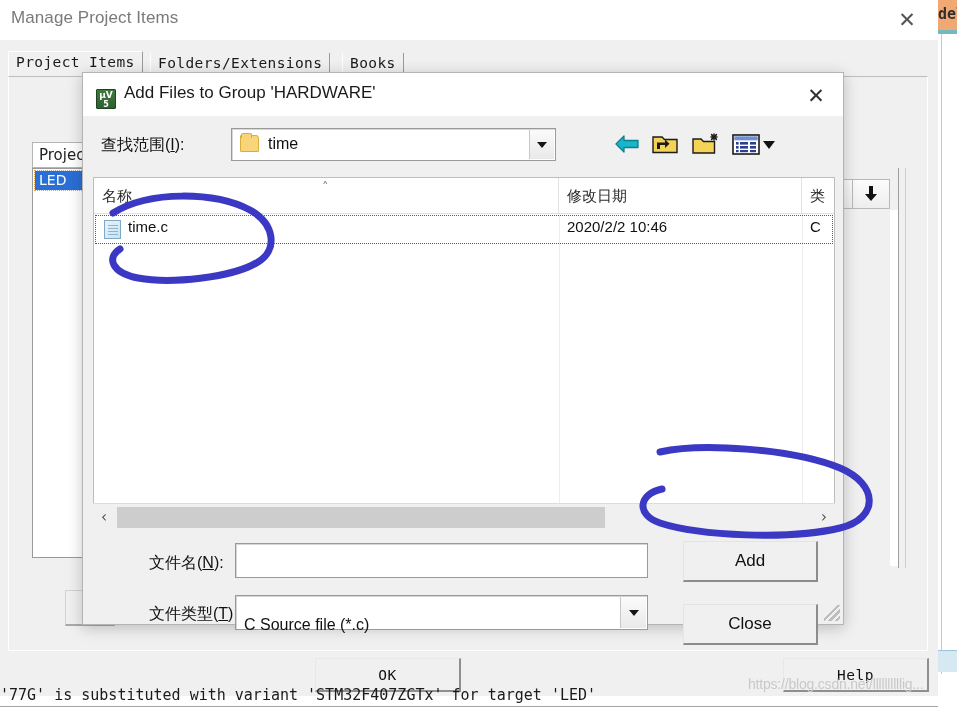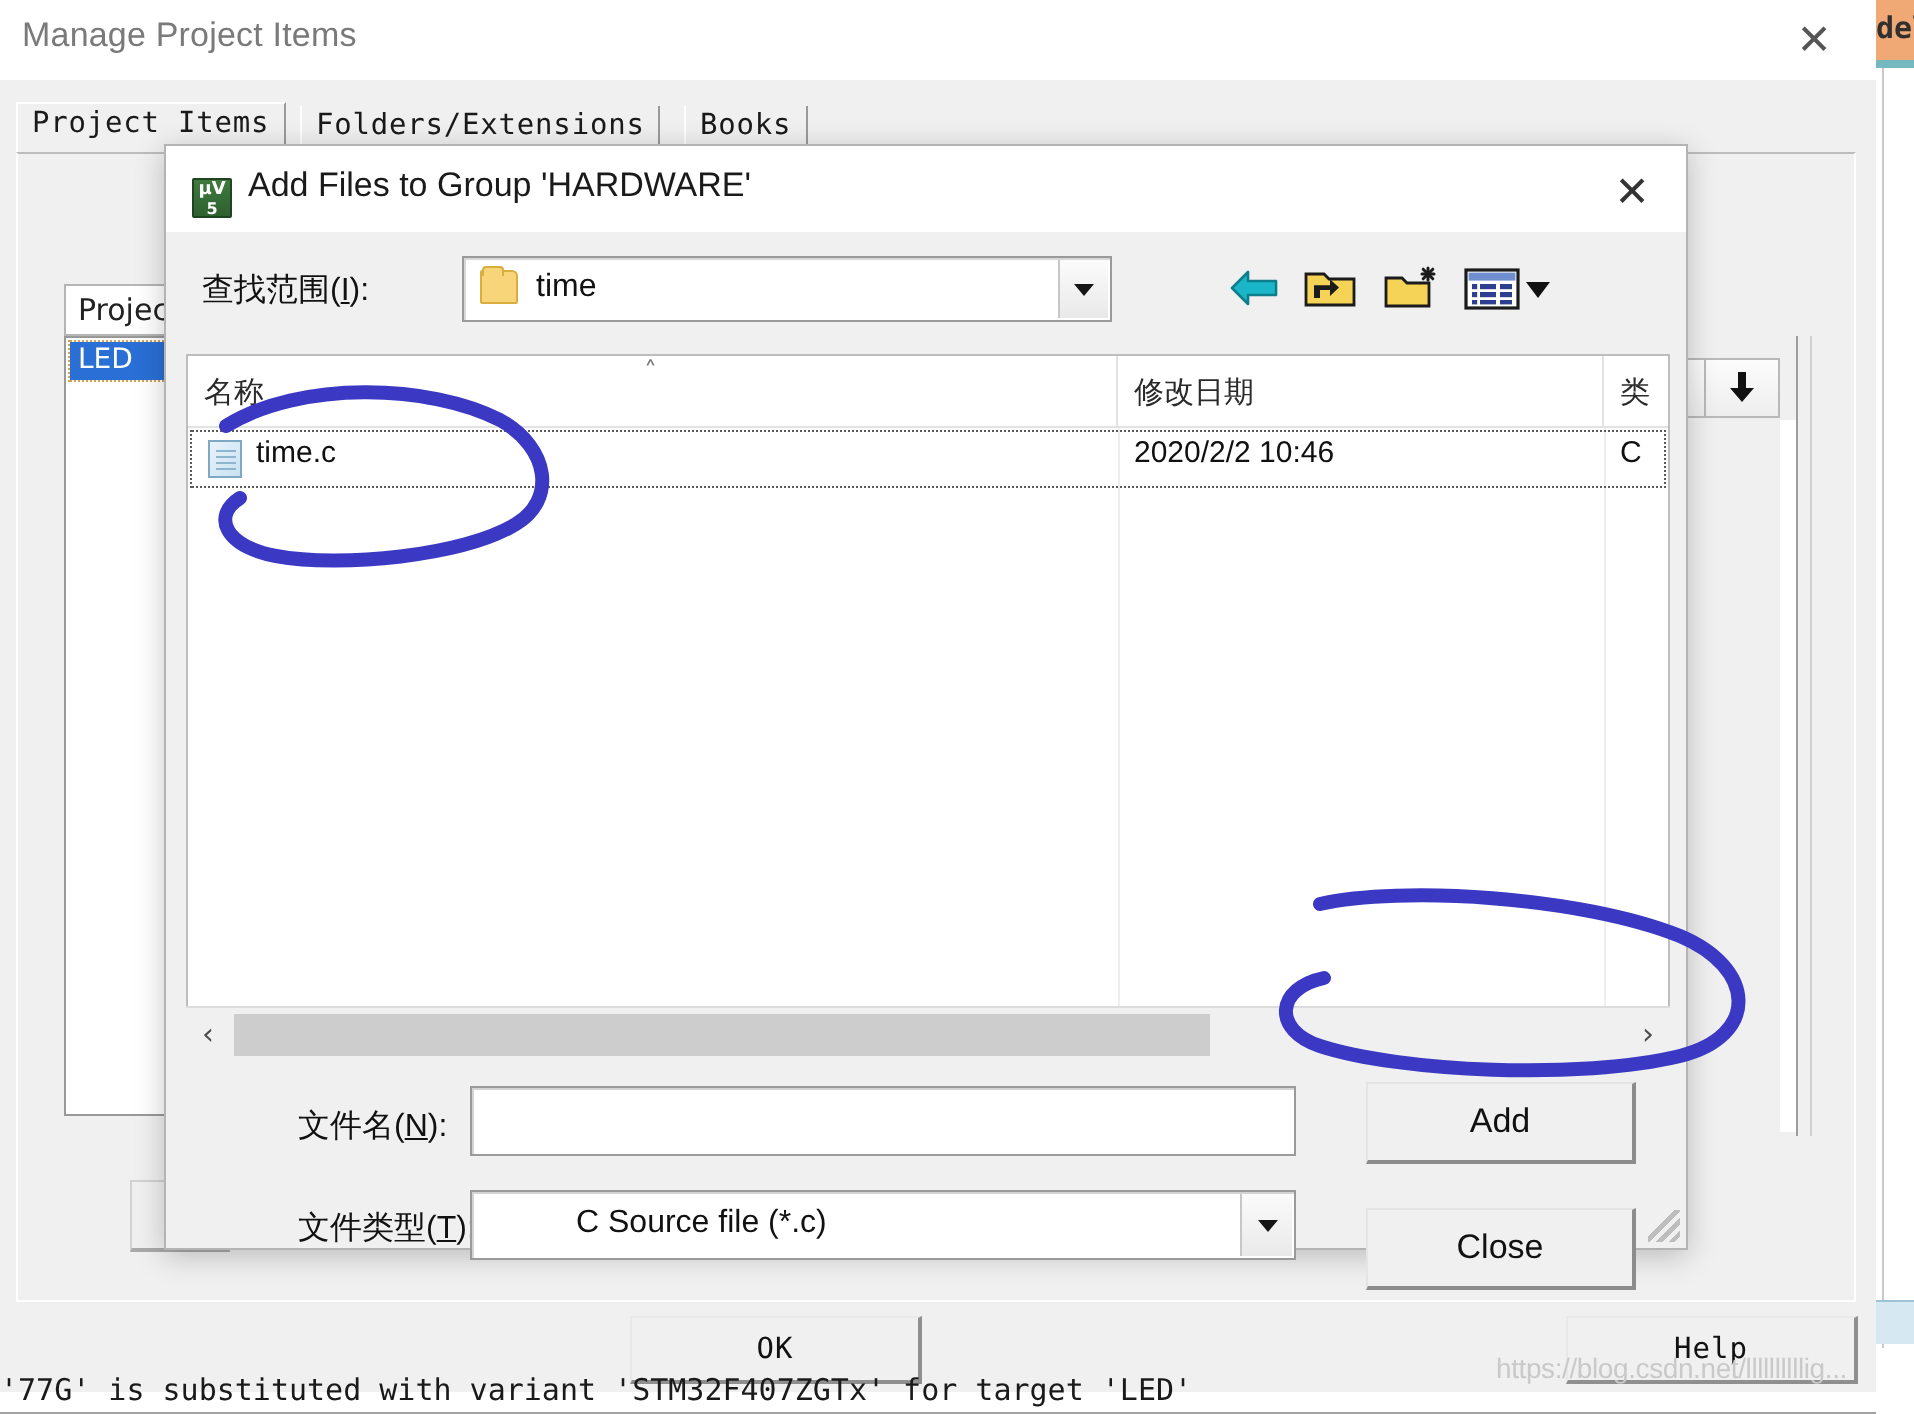--- a/index.html
+++ b/index.html
@@ -320,22 +320,22 @@
     box-shadow: inset 1px 1px 0 #d4d4d4;
     font-size: 16px; color: #111; padding: 6px 8px;
     outline: none; font-family: "Liberation Sans", sans-serif;
   }
   .ftype-combo {
     position: absolute; left: 152px; top: 522px; width: 413px; height: 35px;
     background: #ffffff; border: 1px solid #9a9a9a;
     box-shadow: inset 1px 1px 0 #d4d4d4;
   }
   .ftype-text {
-    position: absolute; left: 8px; top: 7px;
-    font-size: 16px; color: #111; margin-left: 44px;
+    position: absolute; left: 8px; top: 20px;
+    font-size: 16px; color: #111;
   }
   .ftype-arrow {
     position: absolute; right: 1px; top: 1px; width: 26px; height: 31px;
     background: linear-gradient(#fbfbfb,#e9e9e9);
     border-left: 1px solid #c7c7c7;
     display: flex; align-items: center; justify-content: center;
   }
 
   
   .dbtn {

